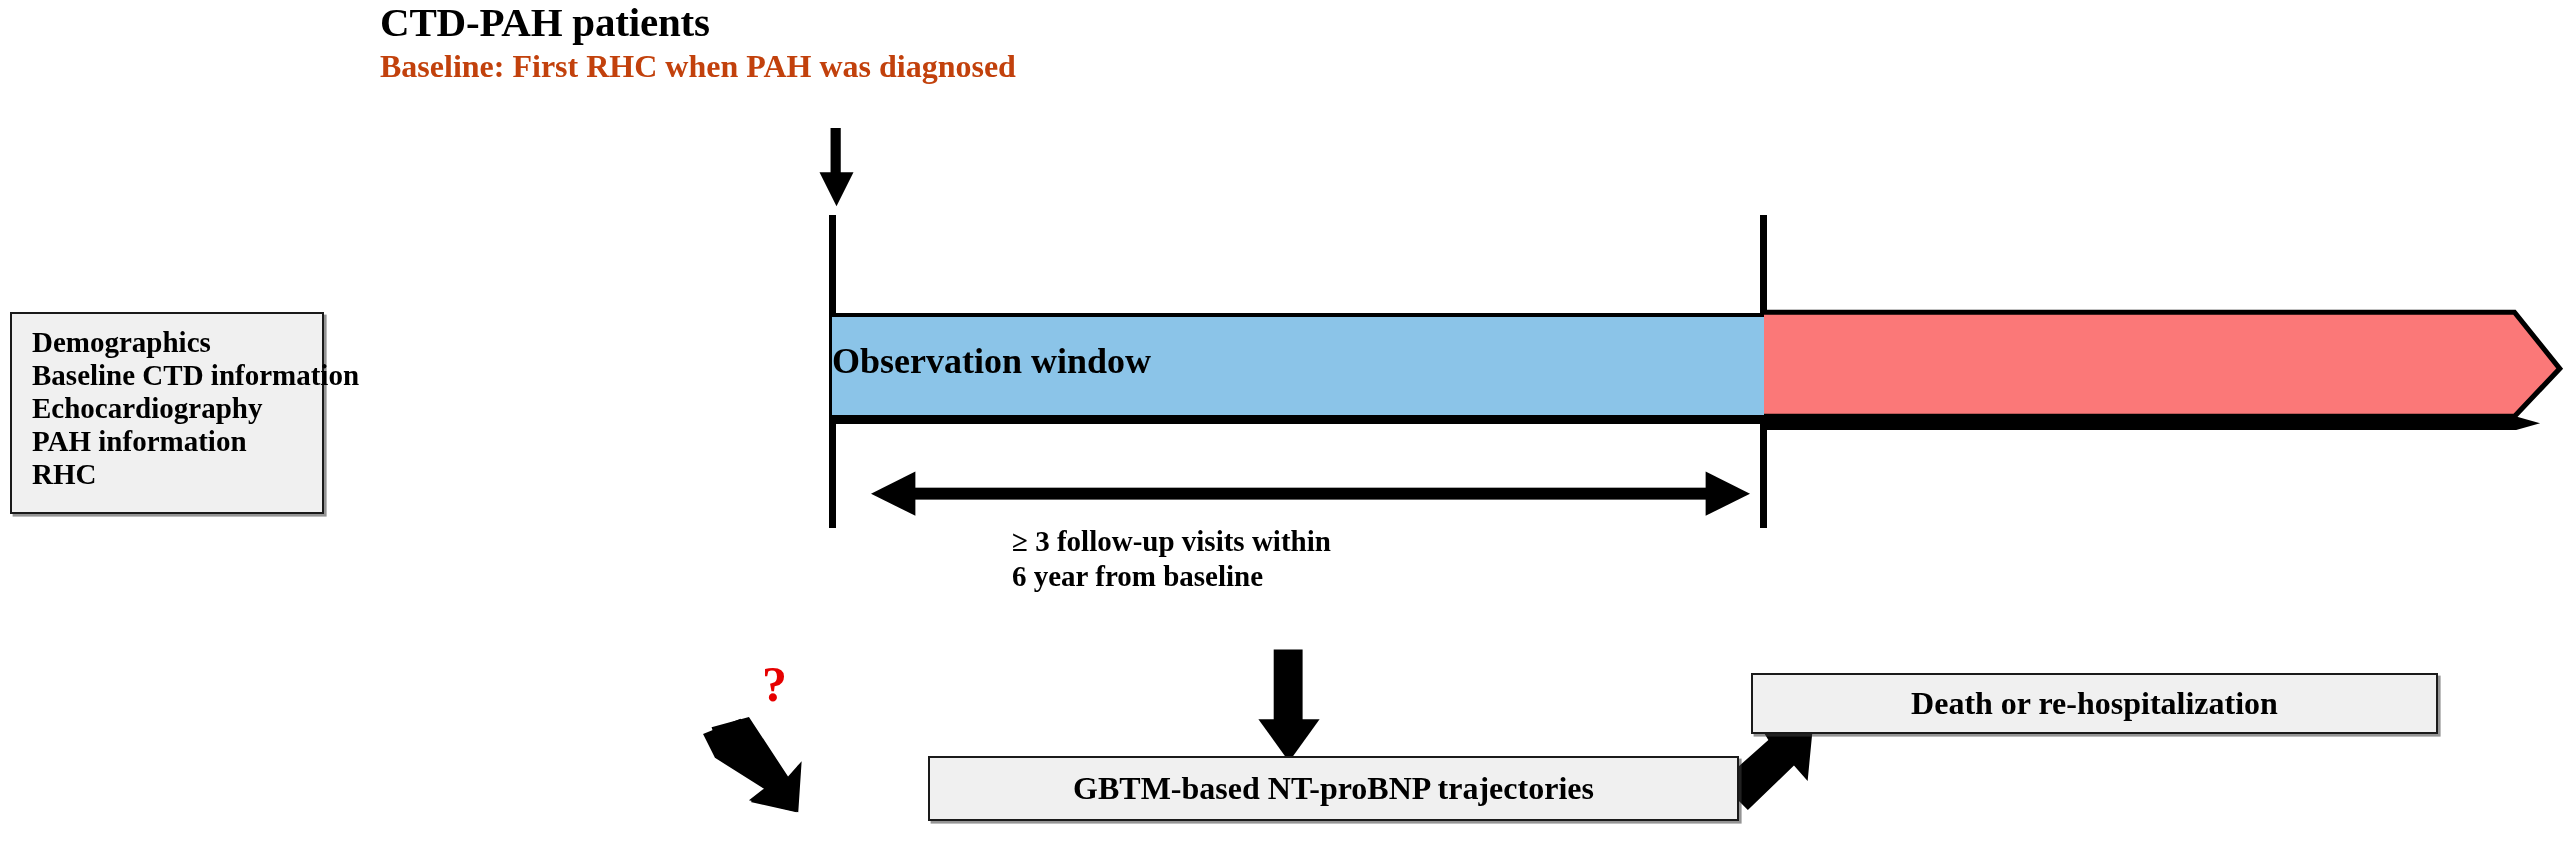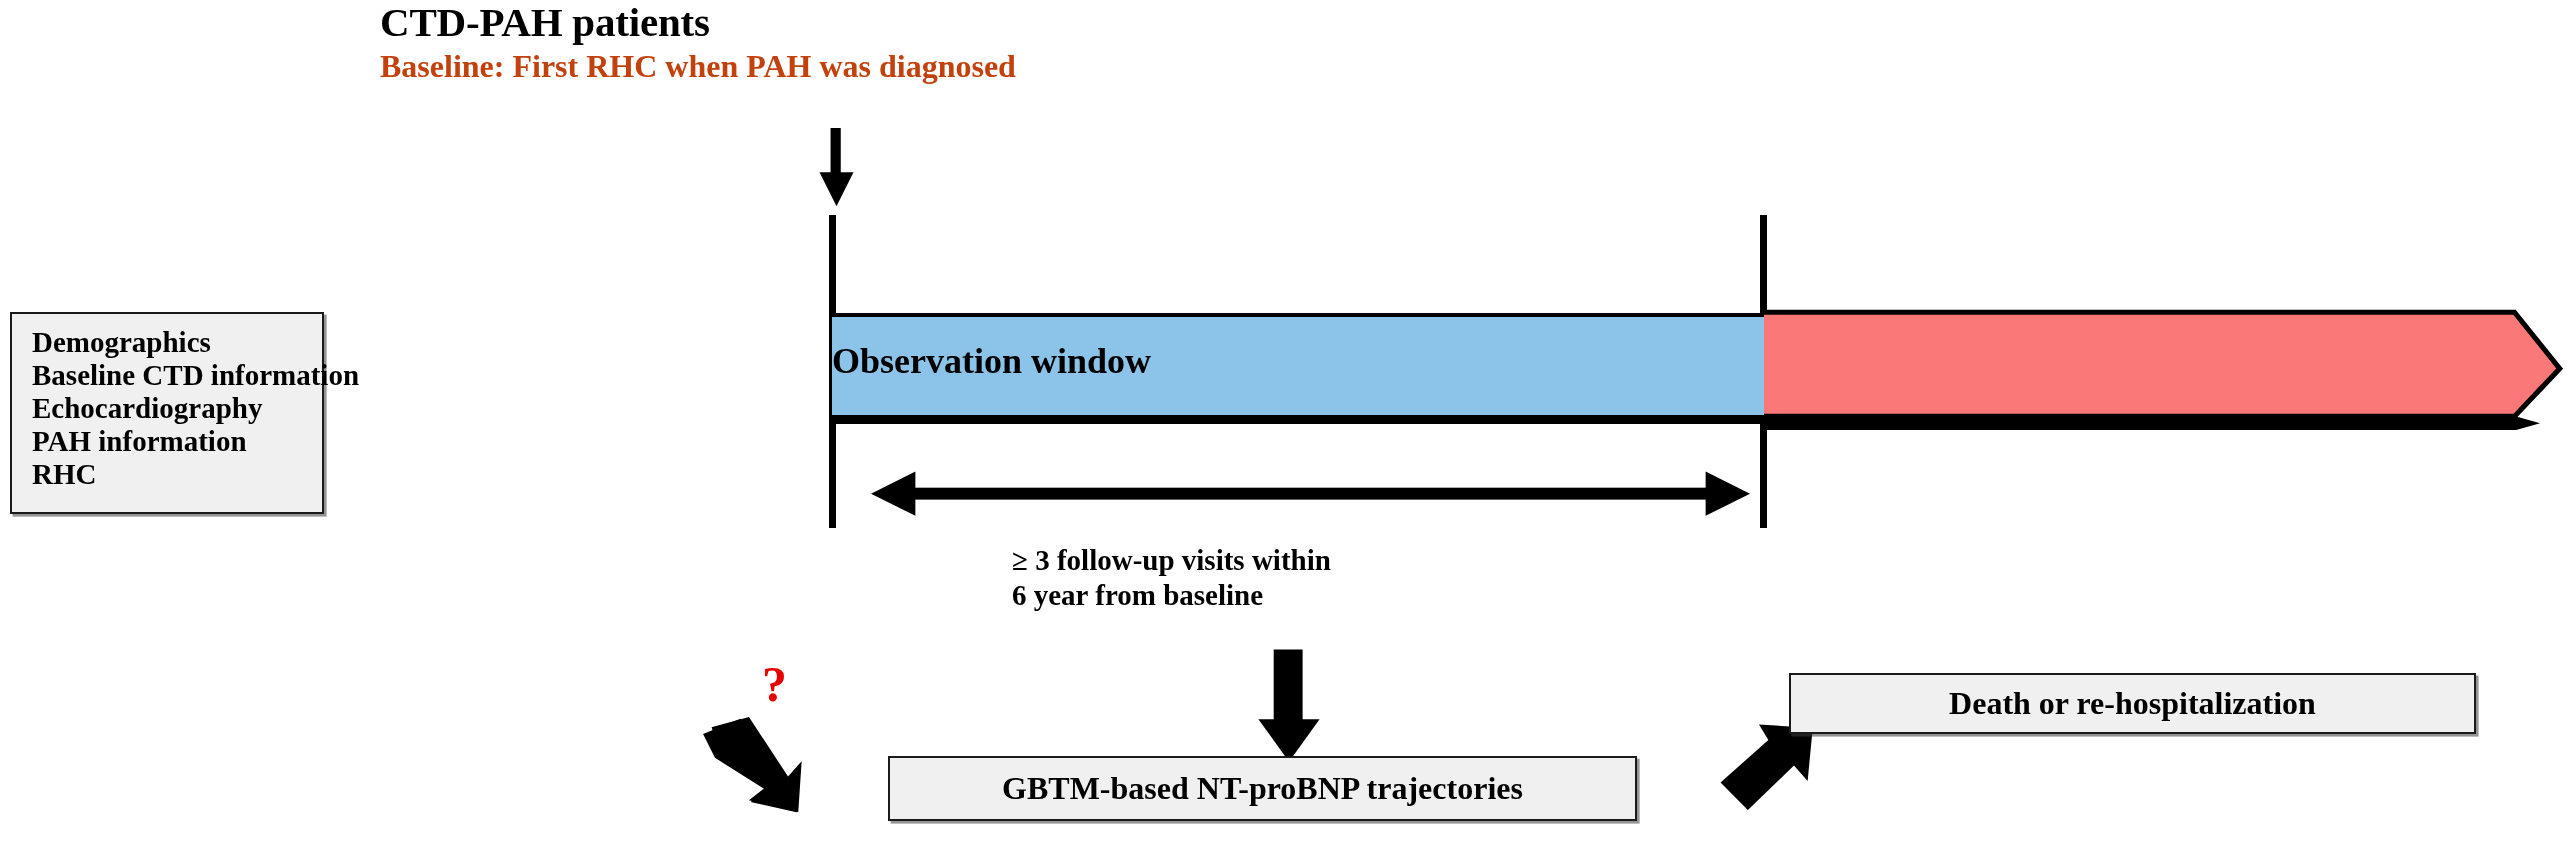--- a/index.html
+++ b/index.html
@@ -111,21 +111,21 @@
     top: 415px;
     width: 1682px;
     height: 9.4px;
     background: #000;
   }
 
   
   #followup-arrow { left: 871px; top: 468px; }
   #followup-caption {
     left: 1012px;
-    top: 543px;
+    top: 524px;
     width: 615px;
   }
   .followup-line {
     font-size: 29px;
     font-weight: bold;
     color: #000;
     line-height: 1.2;
     white-space: nowrap;
   }
 
@@ -152,27 +152,27 @@
     align-items: center;
     justify-content: center;
   }
   .result-box-label {
     font-size: 32px;
     font-weight: bold;
     color: #000;
     white-space: nowrap;
   }
   #gbtm-box {
-    left: 888px;
+    left: 928px;
     top: 756px;
-    width: 749px;
+    width: 811px;
     height: 65px;
   }
   #death-box {
-    left: 1789px;
+    left: 1751px;
     top: 673px;
     width: 687px;
     height: 61px;
   }
 </style>
 </head>
 <body>
 
 <div id="canvas">
 

